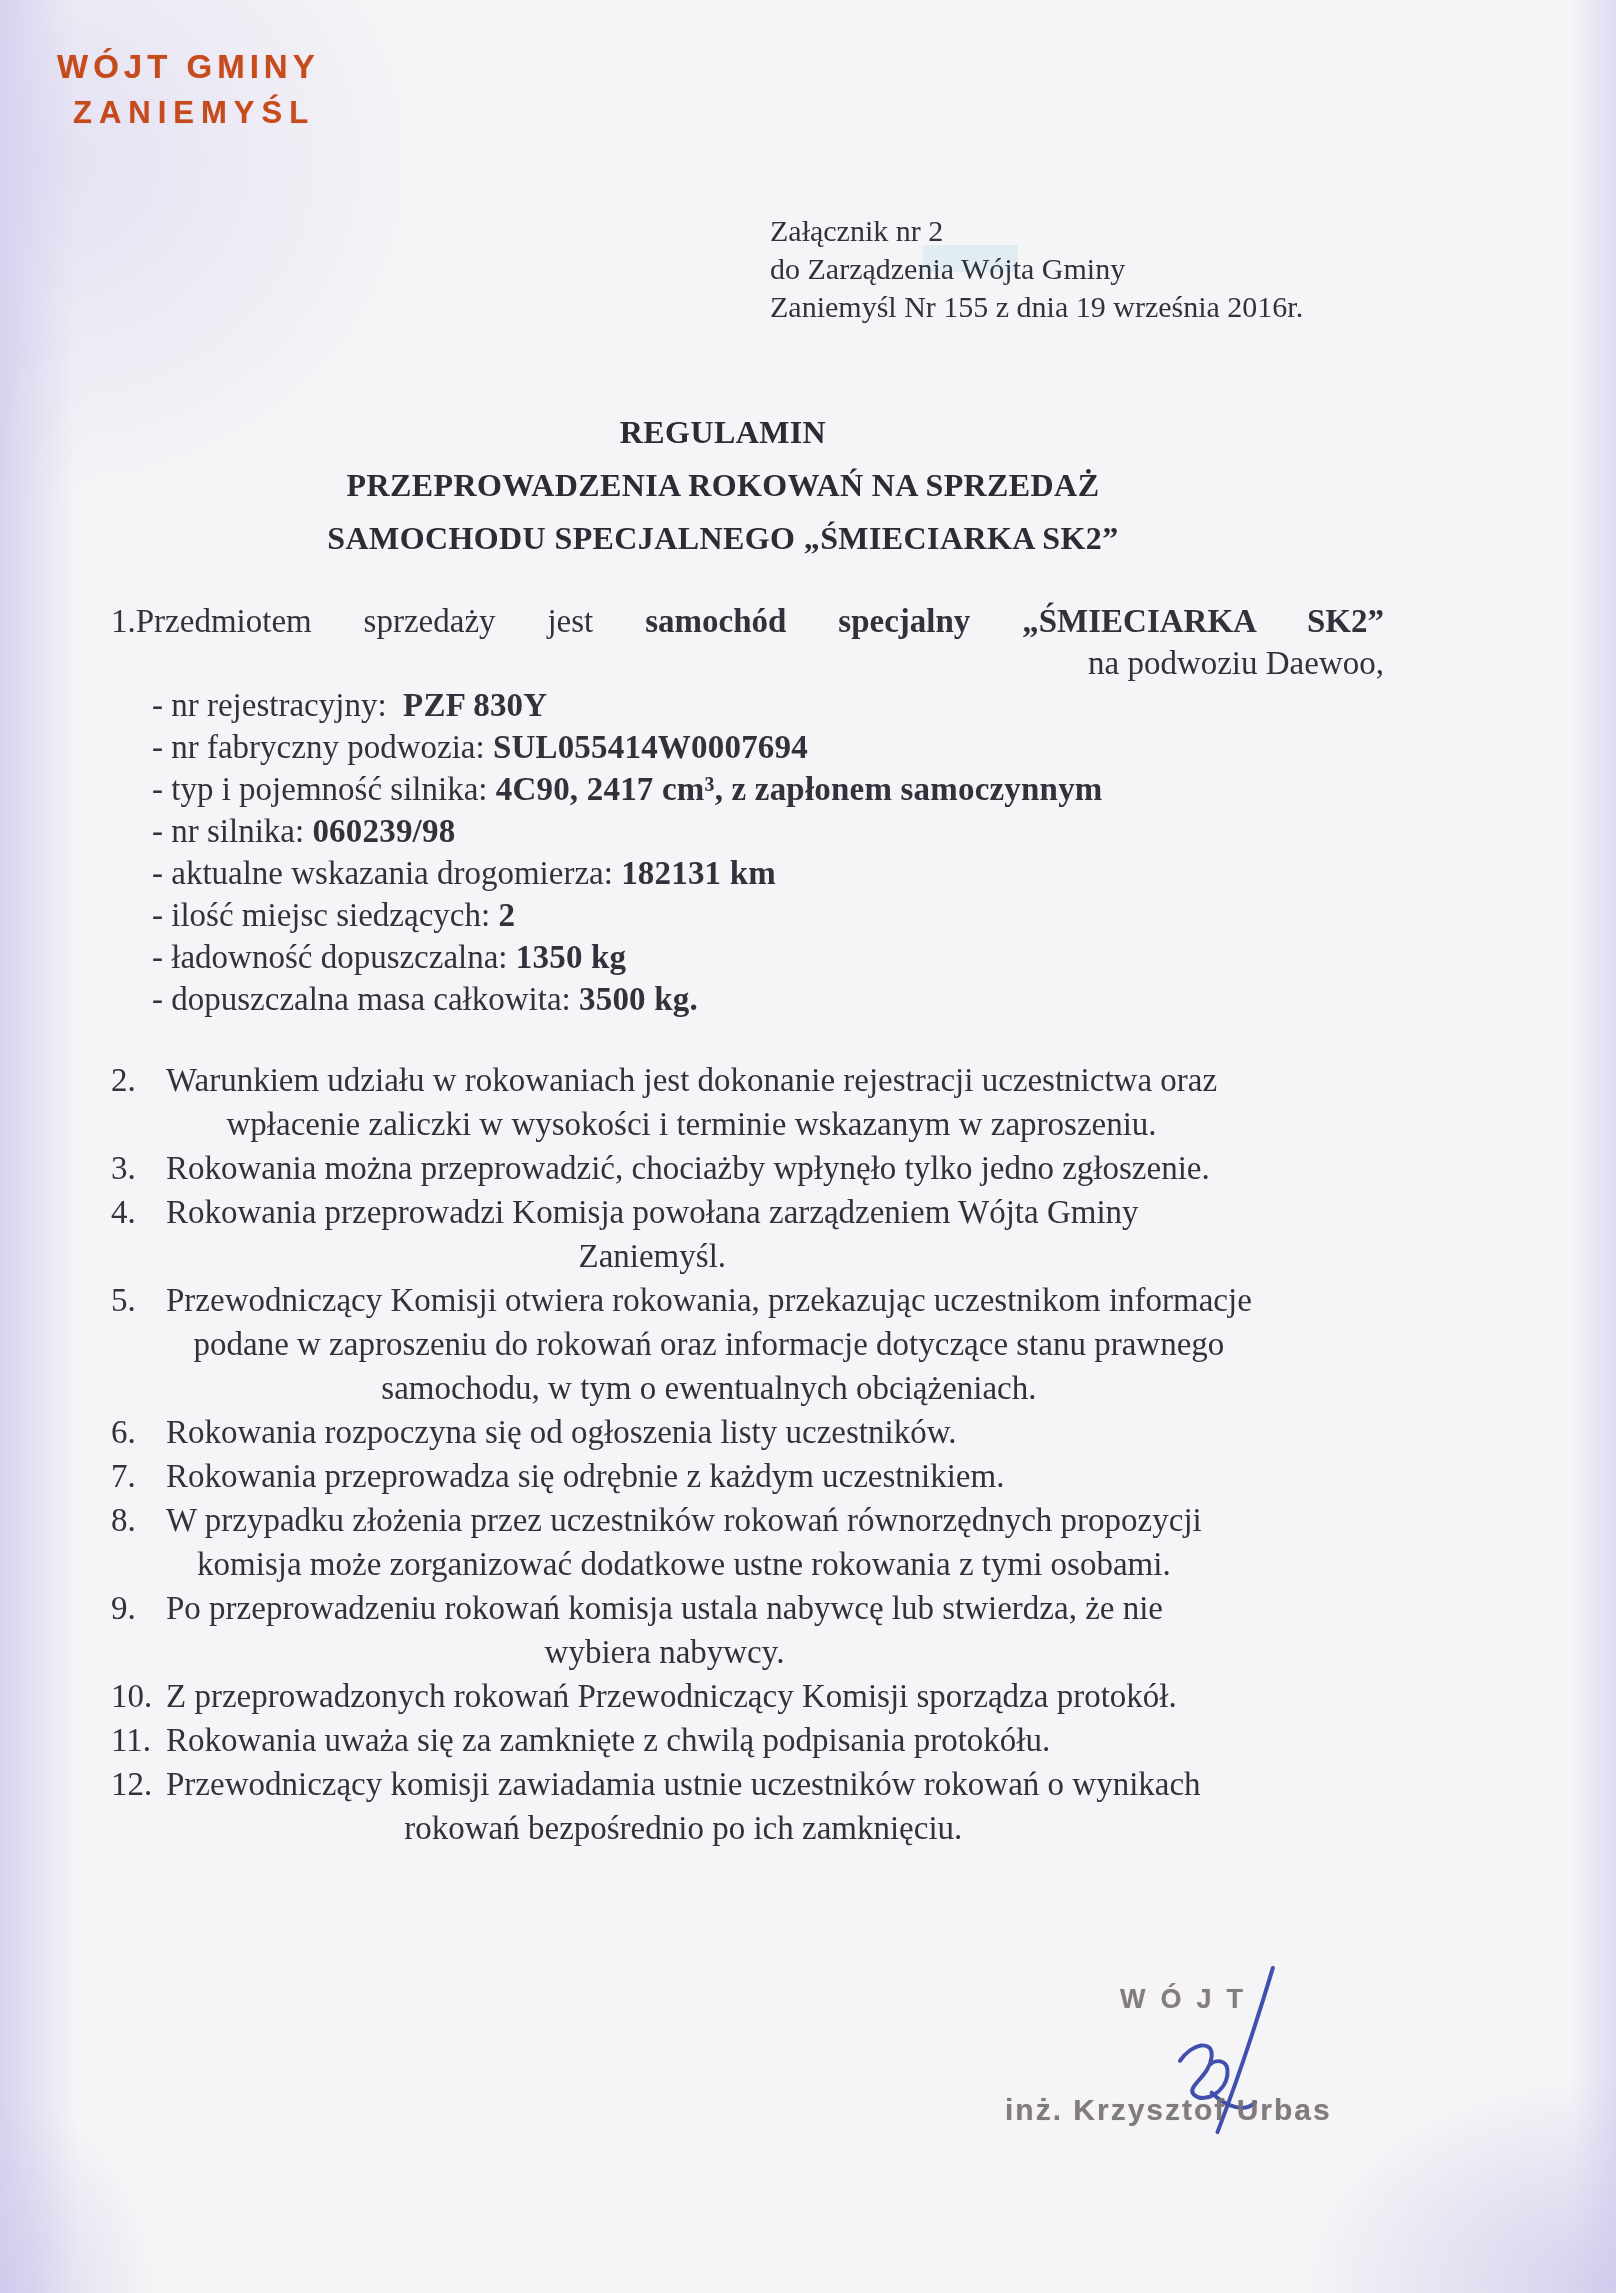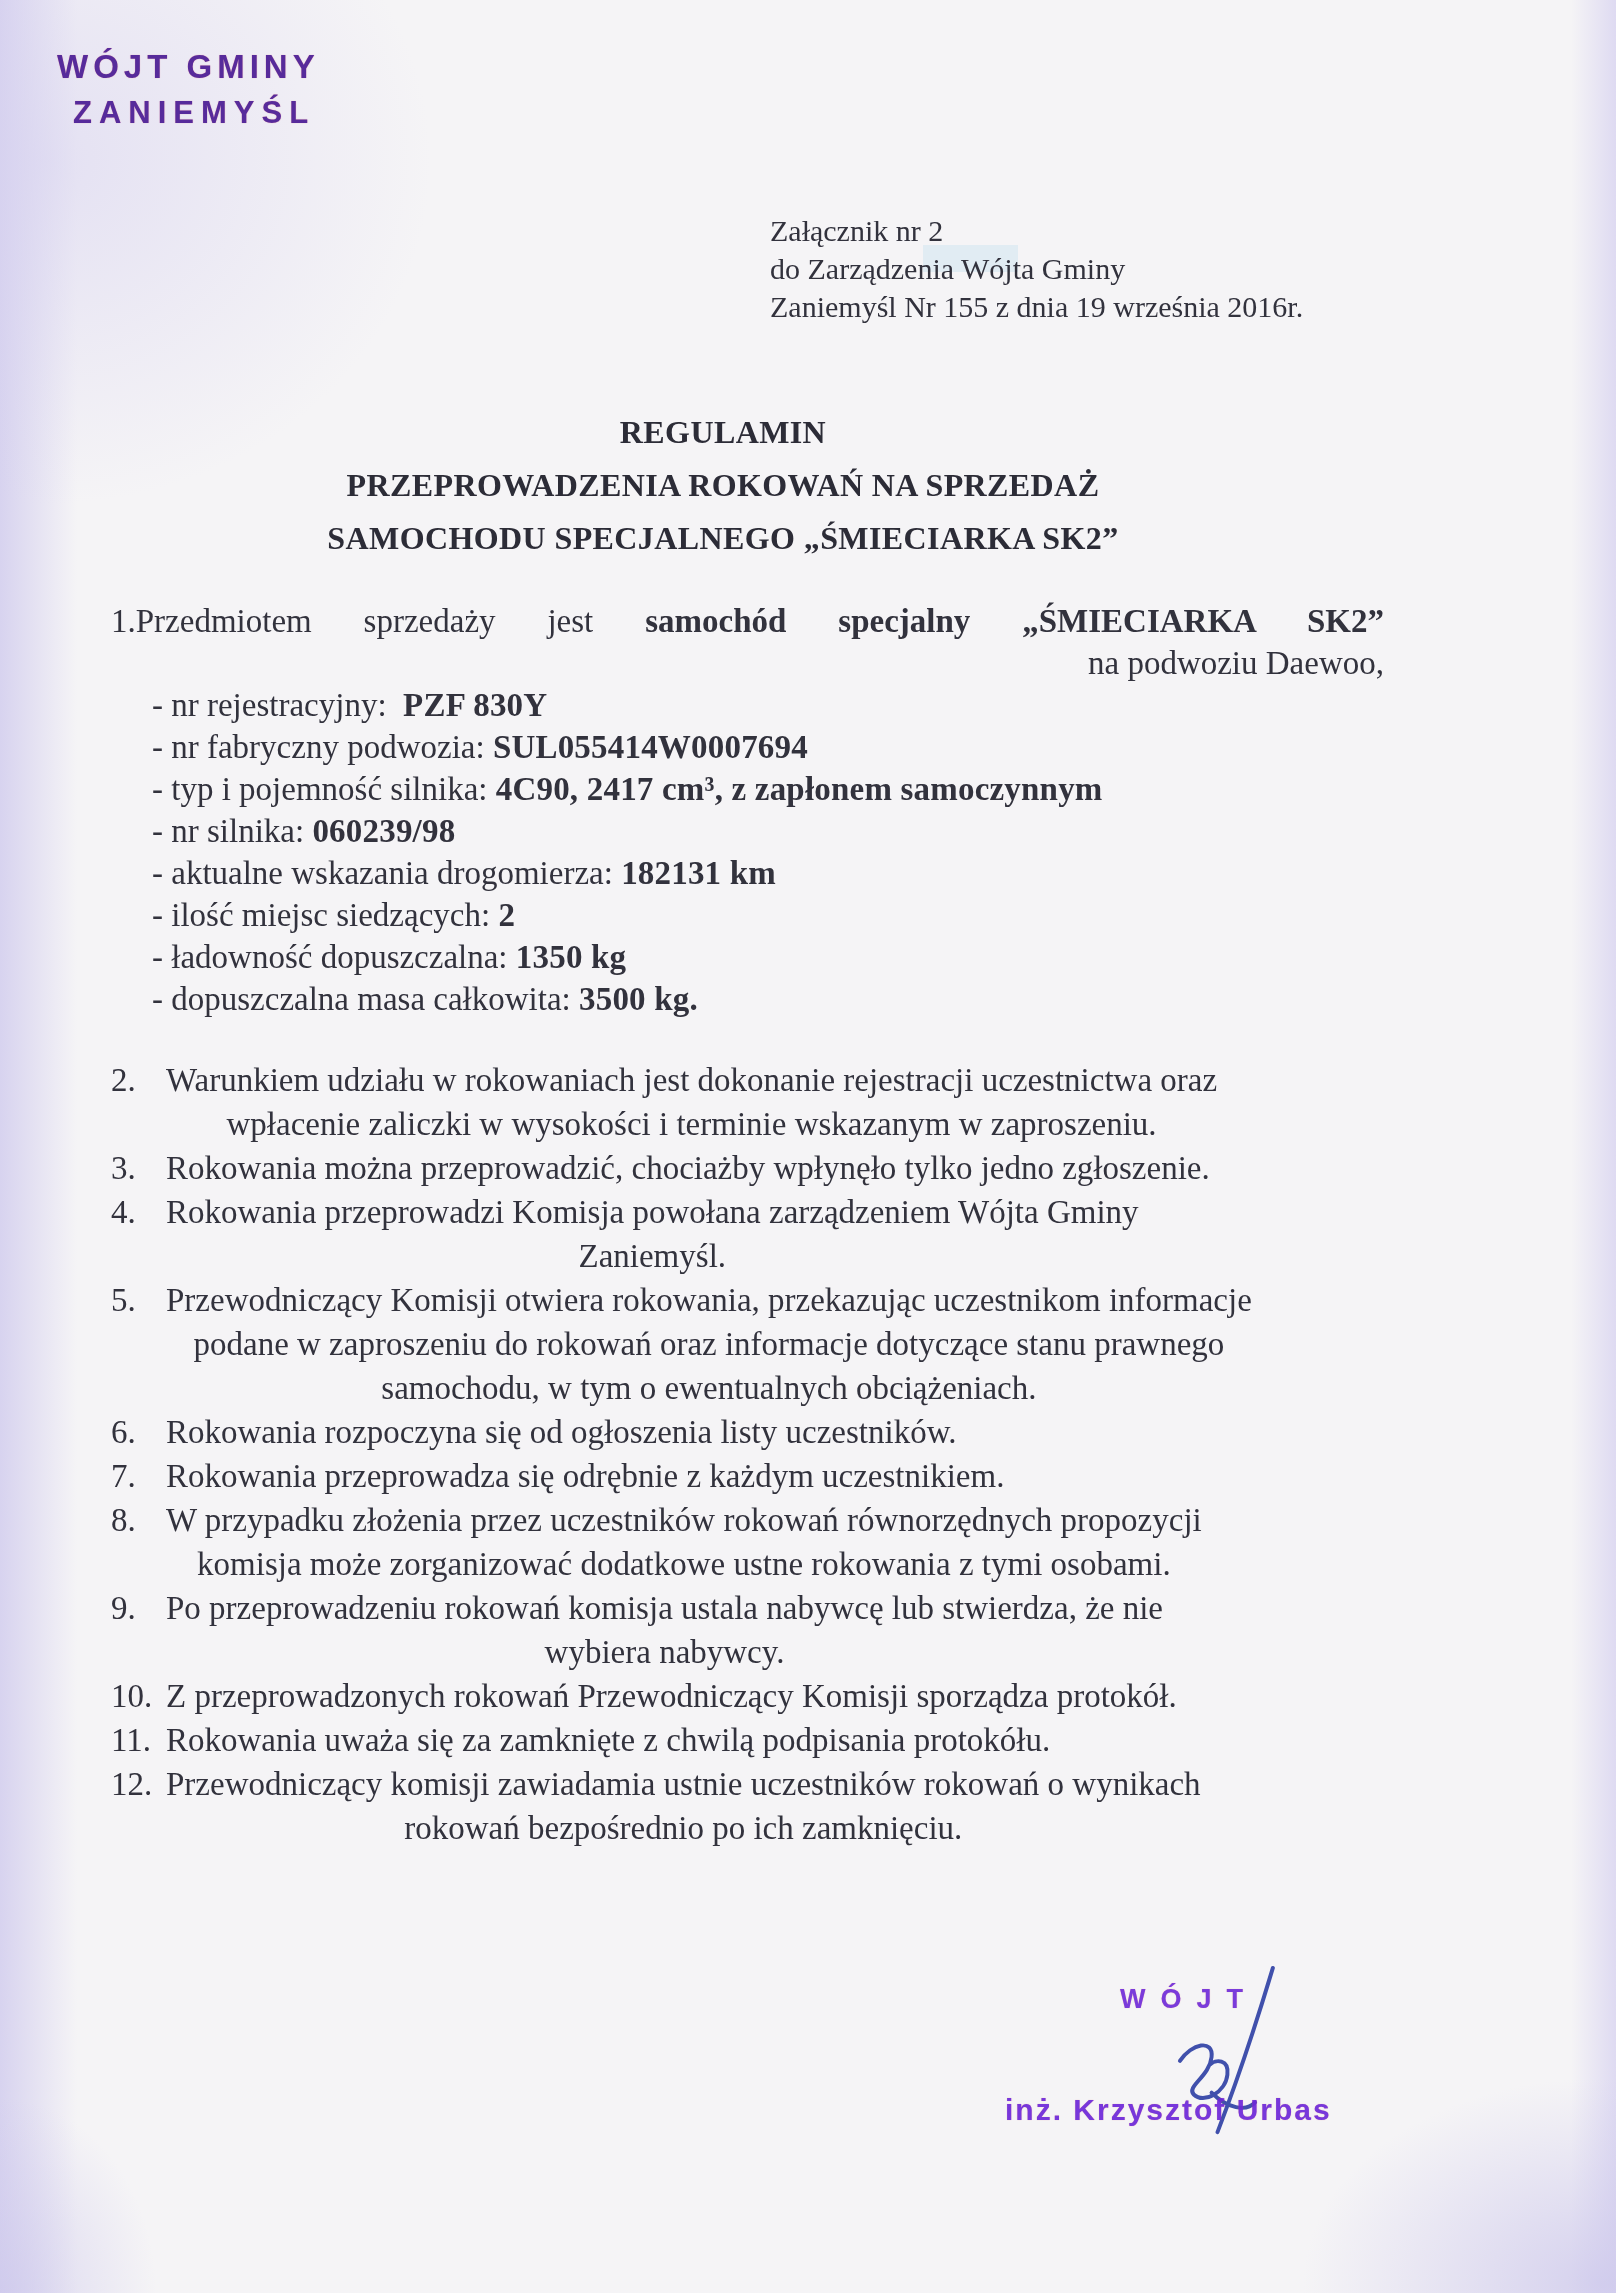--- a/index.html
+++ b/index.html
@@ -23,21 +23,21 @@
   .corner-br{position:absolute;right:0;bottom:0;width:317px;height:218px;
     background:radial-gradient(ellipse at 95% 95%, rgba(205,200,236,.8), rgba(205,200,236,0) 70%);}
   .corner-bl{position:absolute;left:0;bottom:0;width:158px;height:198px;
     background:radial-gradient(ellipse at 0% 100%, rgba(205,200,236,.7), rgba(205,200,236,0) 70%);}
   .artifact-cyan{position:absolute;left:923px;top:245px;width:95px;height:27px;
     background:rgba(172,216,236,.28);}
 
   
   .stamp{position:absolute;left:57px;top:48px;
     font-family:"Liberation Sans", sans-serif;font-weight:bold;
-    color:#4c1d95;opacity:.93;text-shadow:0 0 1px rgba(224,75,88,.55);}
+    color:#c2410c;opacity:.93;text-shadow:0 0 1px rgba(224,75,88,.55);}
   .stamp .l1{font-size:33px;letter-spacing:5px;}
   .stamp .l2{font-size:31px;letter-spacing:7px;margin-left:16px;margin-top:9px;}
 
   
   .attach{position:absolute;left:770px;top:212px;
     font-size:30px;line-height:38px;white-space:pre-line;}
 
   
   .title{position:absolute;left:228px;top:406px;width:990px;
     text-align:center;font-weight:bold;font-size:32px;line-height:53px;
@@ -51,21 +51,21 @@
   .spec-row{line-height:42px;white-space:pre;margin-left:25px;}
   .spec-row b{letter-spacing:0.2px;}
 
   .items{margin-top:38px;}
   .li{display:flex;line-height:44px;}
   .li .num{flex:none;min-width:55px;}
   .li .txt{white-space:pre-line;text-align:center;}
 
   
   .sig{position:absolute;left:1005px;top:1984px;width:416px;height:297px;
-    font-family:"Liberation Sans", sans-serif;color:#6d28d9;}
+    font-family:"Liberation Sans", sans-serif;color:#737373;}
   .sig .role{font-weight:bold;font-size:27px;letter-spacing:15px;margin-left:115px;
     opacity:.9;text-shadow:0 0 1px rgba(234,79,87,.5);}
   .sig .name{position:absolute;left:0;top:109px;font-weight:bold;font-size:30px;
     letter-spacing:2px;opacity:.92;text-shadow:0 0 1px rgba(234,79,87,.5);}
   .sig svg{position:absolute;left:147px;top:-22px;}
 </style>
 </head>
 <body>
 
 <div class="page">

